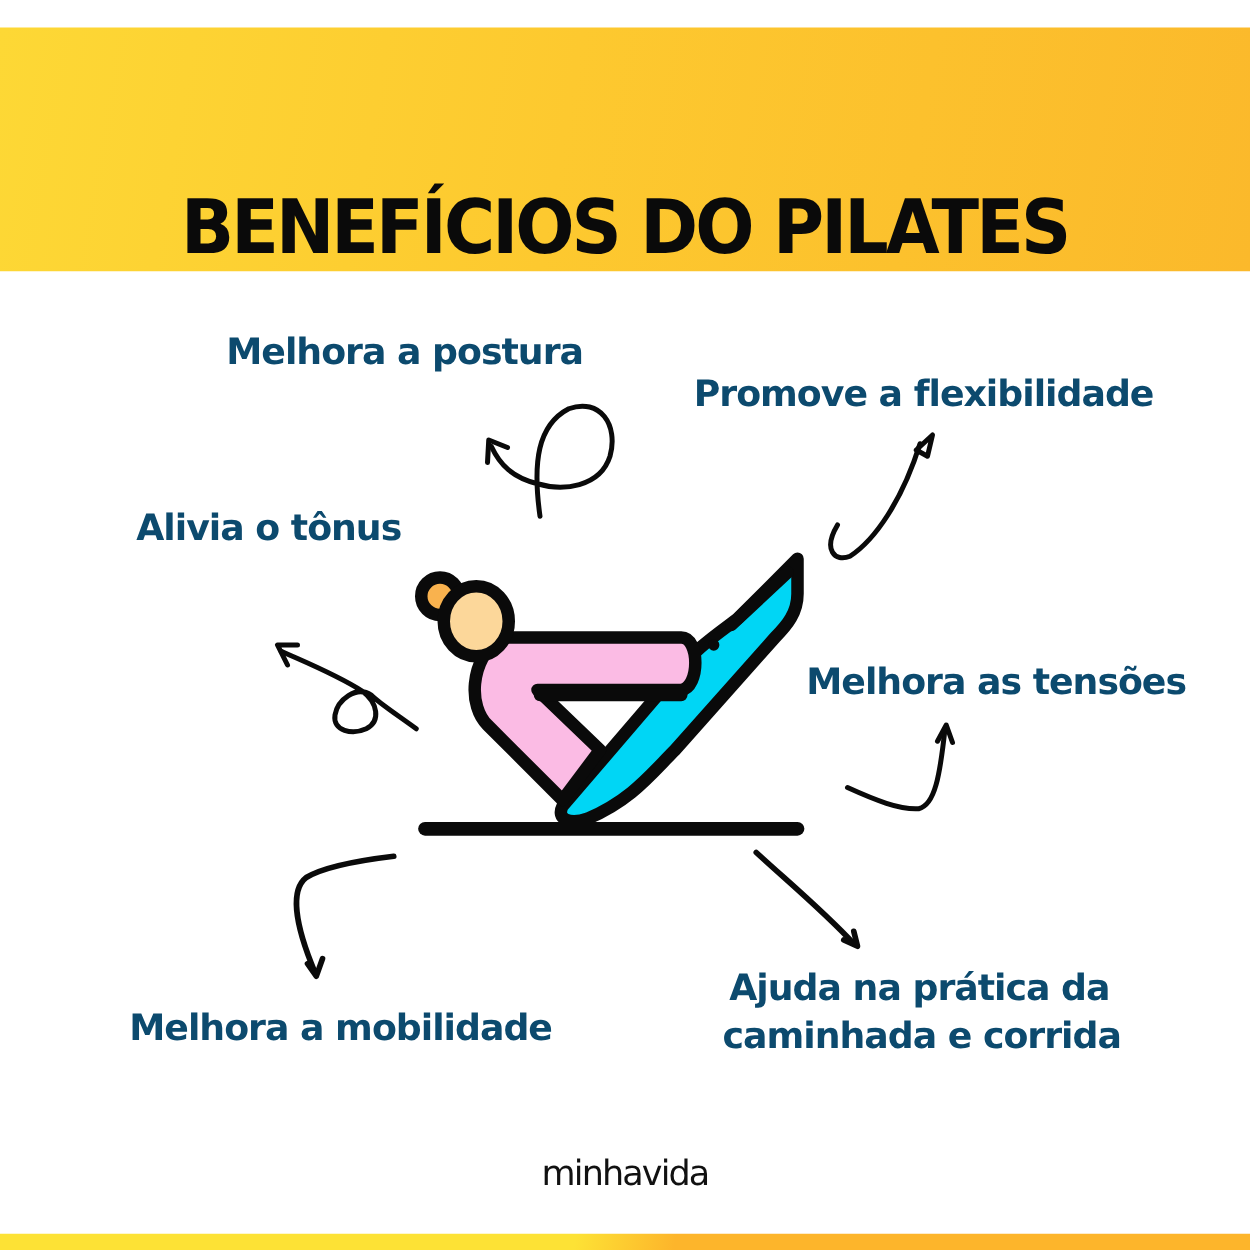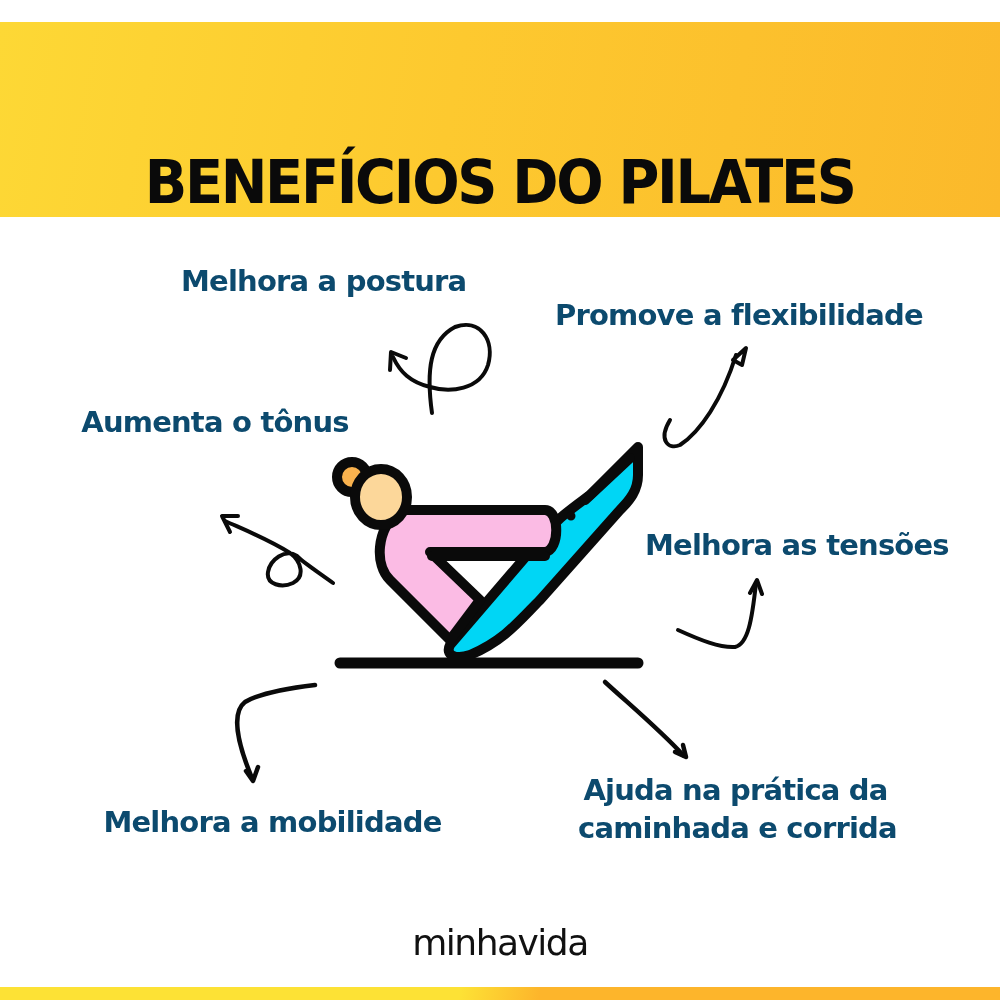--- a/index.html
+++ b/index.html
@@ -17,21 +17,21 @@
   }
   .label {
     position:absolute; font-family:"DejaVu Sans", "Liberation Sans", sans-serif;
     font-weight:bold; font-size:29px; letter-spacing:-0.8px; line-height:38px;
     color:#0c4a6e; text-align:center; white-space:nowrap;
   }
   .label span { display:block; }
   .svgwrap { position:absolute; left:0; top:0; width:1000px; height:1000px; }
   .logo {
     position:absolute; left:0; width:1000px; top:922px; text-align:center;
-    font-family:"DejaVu Sans", "Liberation Sans", sans-serif; font-size:36px;
+    font-family:"DejaVu Sans", "Liberation Sans", sans-serif; font-size:28px;
     letter-spacing:-1.5px; color:#111; font-weight:normal;
   }
   .footer-bar {
     position:absolute; left:0; top:987px; width:1000px; height:13px;
     background: linear-gradient(100deg, #fde235 0%, #fde235 46%, #fdb52b 54%, #fdb52b 100%);
   }
 </style>
 </head>
 <body>
 
@@ -39,21 +39,21 @@
   <h1>BENEFÍCIOS DO PILATES</h1>
 </div>
 
 <div class="label" style="left:181px; top:262px;">
   <span>Melhora a postura</span>
 </div>
 <div class="label" style="left:555px; top:296px;">
   <span>Promove a flexibilidade</span>
 </div>
 <div class="label" style="left:80px; top:403px; width:270px;">
-  <span>Aumenta o tônus</span>
+  <span>Alivia o tônus</span>
 </div>
 <div class="label" style="left:645px; top:526px;">
   <span>Melhora as tensões</span>
 </div>
 <div class="label" style="left:100px; top:803px; width:345px;">
   <span>Melhora a mobilidade</span>
 </div>
 <div class="label" style="left:578px; top:771px; width:315px;">
   <span>Ajuda na prática da</span>
   <span>caminhada e corrida</span>

